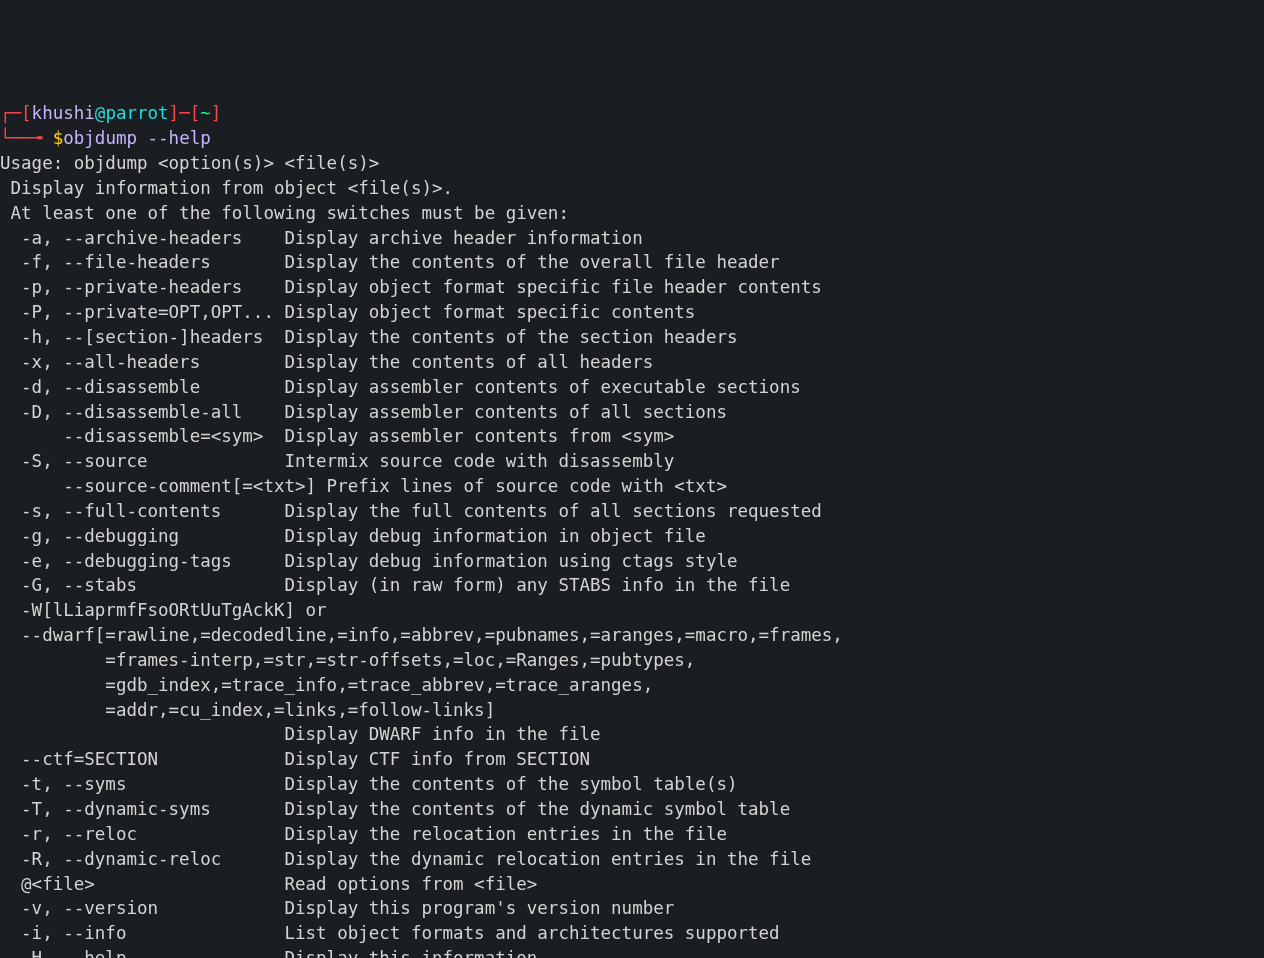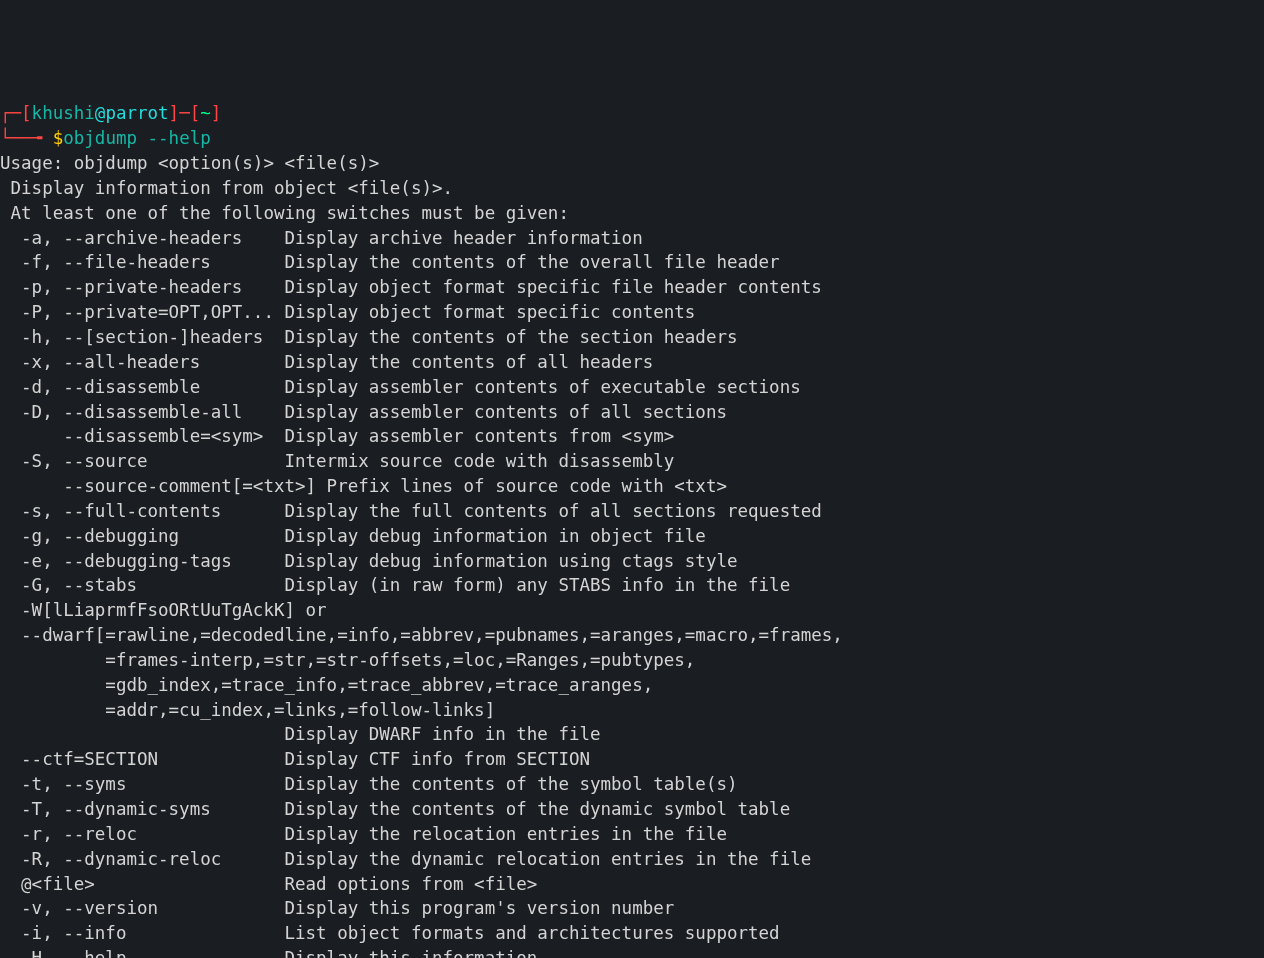--- a/index.html
+++ b/index.html
@@ -11,21 +11,21 @@
       background: #1a1d21;
       color: #d4d4d4;
       font-family: 'Menlo', 'Monaco', 'Consolas', monospace;
       font-size: 17.5px;
       line-height: 1.42;
       padding: 2px 0;
       white-space: pre;
       overflow-x: hidden;
     }
     .red { color: #ff4444; }
-    .white { color: #14b8a6; }
+    .white { color: #c4b5fd; }
     .cyan { color: #22dddd; }
     .green { color: #00ff88; }
     .yellow { color: #ffcc00; }
     .line { display: block; }
   </style>
 </head>
 <body>
 
 
 

